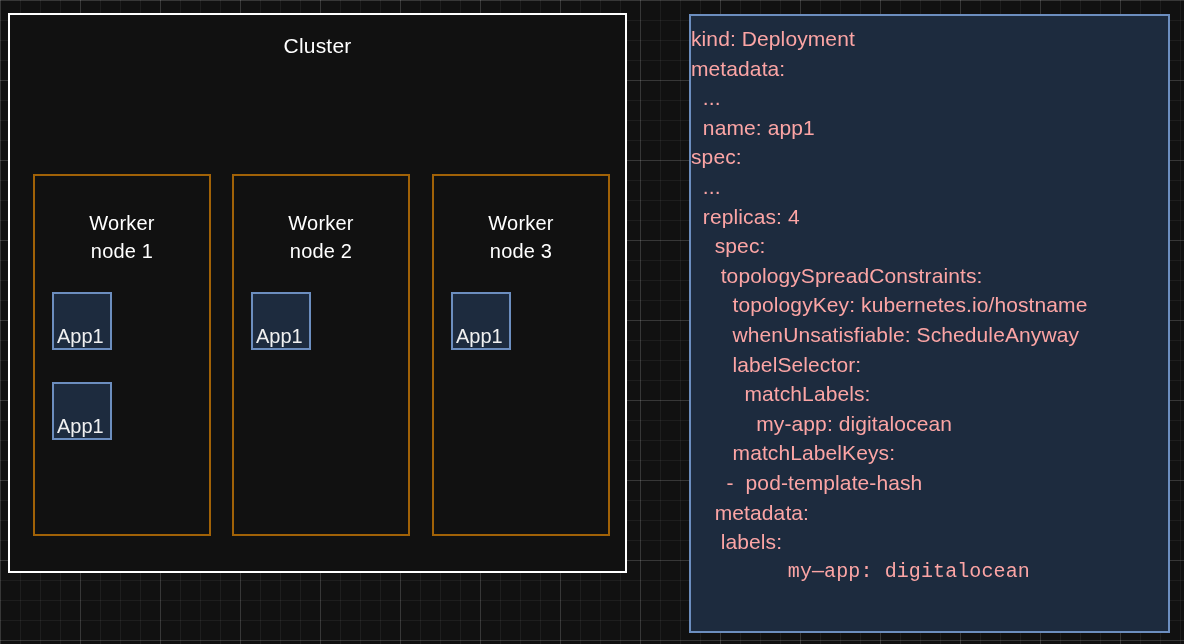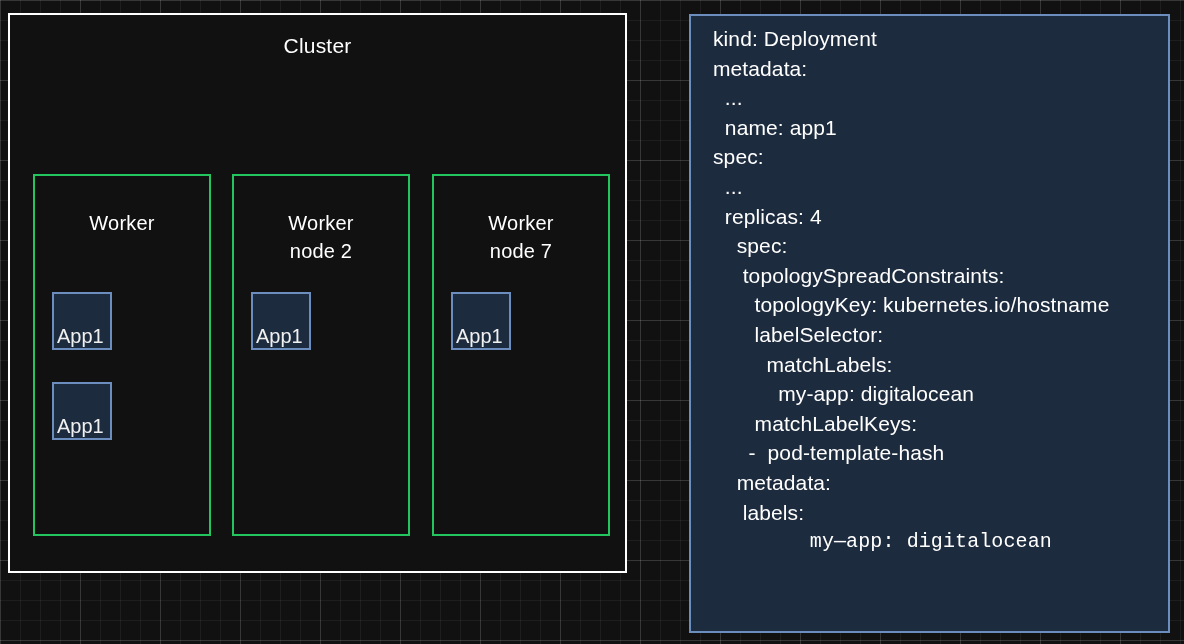--- a/index.html
+++ b/index.html
@@ -55,21 +55,21 @@
     top: 159px;
     width: 578px;
     height: 362px;
   }
   .worker-node {
     position: absolute;
     top: 0;
     width: 178px;
     height: 362px;
     box-sizing: border-box;
-    border: 2px solid #22c55e;
+    border: 2px solid #a16207;
     background: #111111;
   }
   .worker-node.n1 { left: 0px; }
   .worker-node.n2 { left: 199px; }
   .worker-node.n3 { left: 399px; }
 
   .worker-label {
     position: absolute;
     left: 0;
     top: 33px;
@@ -111,46 +111,47 @@
     top: 14px;
     width: 481px;
     height: 619px;
     box-sizing: border-box;
     border: 2px solid #6c8ebf;
     background: #1d2b3e;
     padding: 8px 0 0 0;
     overflow: hidden;
   }
   .yaml-line {
-    color: #ffffff;
+    color: #fca5a5;
     font-family: "Liberation Sans", sans-serif;
     font-size: 21px;
     line-height: 29.6px;
     white-space: pre;
-    padding-left: 22px;
+    padding-left: 0;
     letter-spacing: 0.1px;
   }
   .yaml-line.mono {
     font-family: "Liberation Mono", "DejaVu Sans Mono", monospace;
     font-size: 20px;
   }
 </style>
 </head>
 <body>
 
 <div id="canvas">
 
   <div class="cluster-box">
     <div class="cluster-title">Cluster</div>
 
     <div class="worker-row">
 
       <div class="worker-node n1">
         <div class="worker-label">
           <span class="ln">Worker</span>
+          <span class="ln">node 1</span>
         </div>
         <div class="pod p-a">
           <span class="pod-label">App1</span>
         </div>
         <div class="pod p-b">
           <span class="pod-label">App1</span>
         </div>
       </div>
 
       <div class="worker-node n2">
@@ -159,21 +160,21 @@
           <span class="ln">node 2</span>
         </div>
         <div class="pod p-a">
           <span class="pod-label">App1</span>
         </div>
       </div>
 
       <div class="worker-node n3">
         <div class="worker-label">
           <span class="ln">Worker</span>
-          <span class="ln">node 7</span>
+          <span class="ln">node 3</span>
         </div>
         <div class="pod p-a">
           <span class="pod-label">App1</span>
         </div>
       </div>
 
     </div>
   </div>
 
   <div class="yaml-panel" id="yaml-panel">
@@ -181,20 +182,21 @@
   <div class="yaml-line">kind: Deployment</div>
       <div class="yaml-line">metadata:</div>
       <div class="yaml-line">  ...</div>
       <div class="yaml-line">  name: app1</div>
       <div class="yaml-line">spec:</div>
       <div class="yaml-line">  ...</div>
       <div class="yaml-line">  replicas: 4</div>
       <div class="yaml-line">    spec:</div>
       <div class="yaml-line">     topologySpreadConstraints:</div>
       <div class="yaml-line">       topologyKey: kubernetes.io/hostname</div>
+      <div class="yaml-line">       whenUnsatisfiable: ScheduleAnyway</div>
       <div class="yaml-line">       labelSelector:</div>
       <div class="yaml-line">         matchLabels:</div>
       <div class="yaml-line">           my-app: digitalocean</div>
       <div class="yaml-line">       matchLabelKeys:</div>
       <div class="yaml-line">      -  pod-template-hash</div>
       <div class="yaml-line">    metadata:</div>
       <div class="yaml-line">     labels:</div>
       <div class="yaml-line mono">        my—app: digitalocean</div>
     </div>
 

